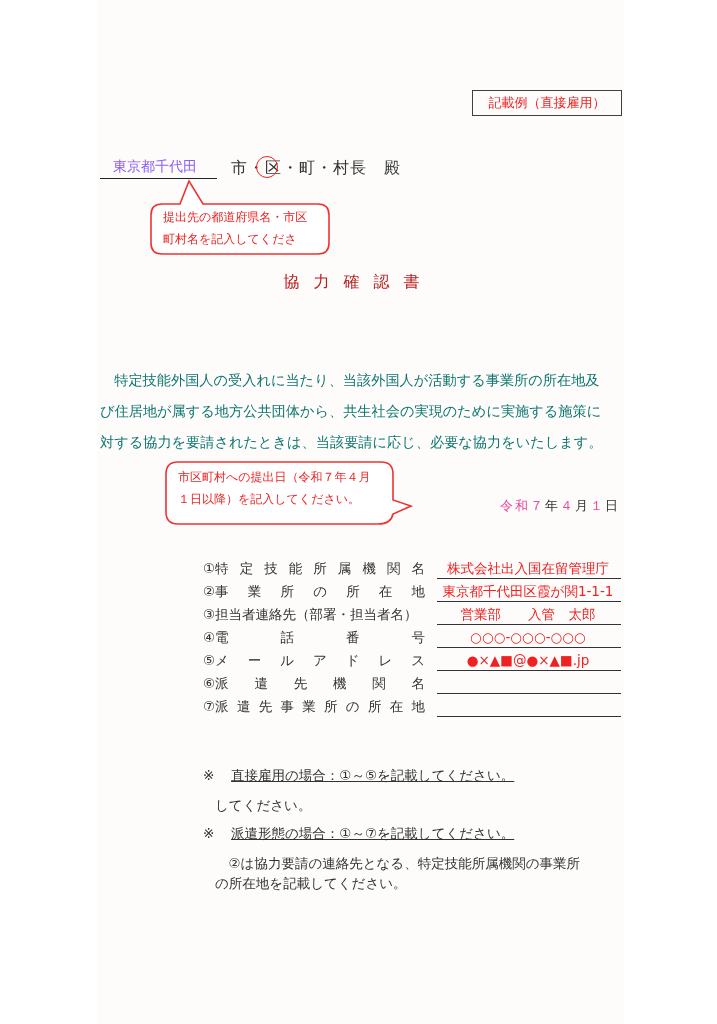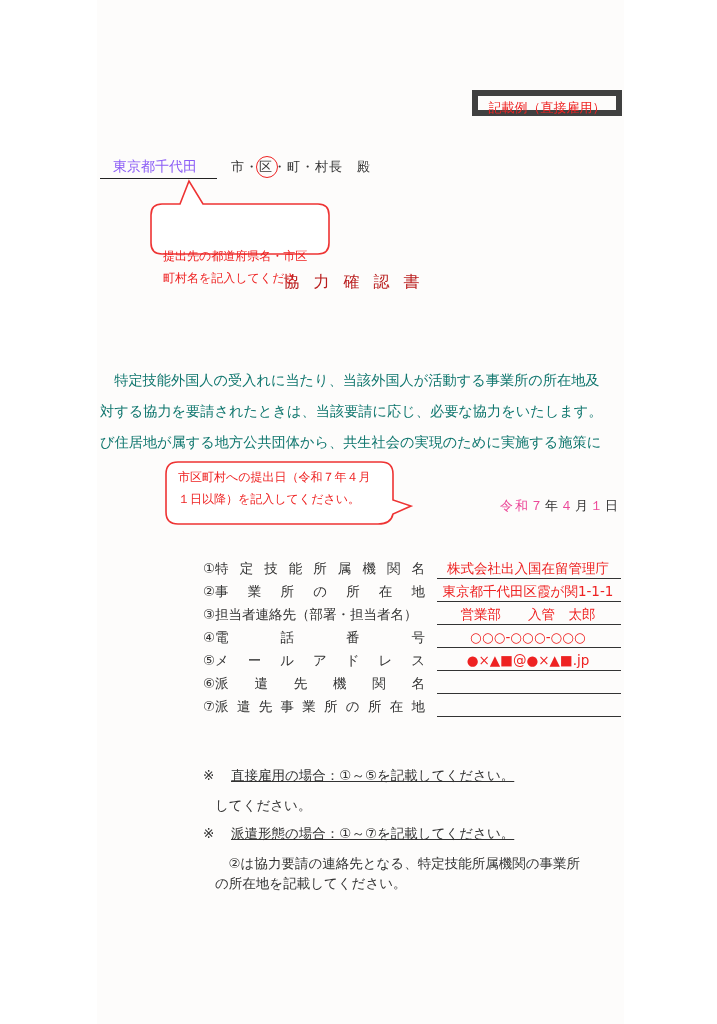--- a/index.html
+++ b/index.html
@@ -10,27 +10,27 @@
     color: #333333;
   }
   .page-panel {
     position: absolute; left: 97px; top: 0; width: 527px; height: 1024px;
     background: #fdfcfb;
   }
   .red { color: #ec4899; }
 
   .example-label {
     position: absolute; left: 472px; top: 90px; width: 150px; height: 26px;
-    border: 6px solid #404040; box-sizing: border-box;
+    border: 1px solid #404040; box-sizing: border-box;
     font-size: 13px; color: #ee2222; text-align: center; line-height: 24px;
     font-family: "DejaVu Sans", sans-serif;
   }
   .addressee-underline { position: absolute; left: 100px; top: 178px; width: 117px; height: 1px; background: #222; }
   .addressee-city { position: absolute; left: 113px; top: 158px; font-size: 14px; color: #8b5cf6; font-family: "DejaVu Sans", sans-serif; }
-  .addressee-rest { position: absolute; left: 231px; top: 158px; font-size: 13px; color: #333; font-family: "DejaVu Sans", sans-serif; letter-spacing: 1px; }
+  .addressee-rest { position: absolute; left: 231px; top: 158px; font-size: 16px; color: #333; font-family: "DejaVu Sans", sans-serif; letter-spacing: 1px; }
   .ku-circle { position: absolute; left: 256px; top: 156px; width: 22px; height: 22px; border: 1.5px solid #ee2222; border-radius: 50%; box-sizing: border-box; }
 
   .callout svg { position: absolute; overflow: visible; }
   .callout-text {
     position: absolute; font-size: 12px; color: #ee2222; line-height: 22px;
     font-family: "DejaVu Sans", sans-serif; white-space: nowrap;
   }
 
   .doc-title {
     position: absolute; left: 0; width: 717px; top: 272px; text-align: center;
@@ -75,32 +75,32 @@
   <span class="addressee-city">東京都千代田</span>
   <div class="addressee-underline"></div>
   <span class="addressee-rest">市・区・町・村長　殿</span>
   <div class="ku-circle"></div>
 </div>
 
 <div class="callout">
   <svg width="717" height="300" style="left:0;top:0;">
     <path d="M162,204 Q151,204 151,215 L151,243 Q151,254 162,254 L318,254 Q329,254 329,243 L329,215 Q329,204 318,204 L203,204 L189,181 L180,204 Z" fill="#ffffff" stroke="#ee3333" stroke-width="1.6"></path>
   </svg>
-  <div class="callout-text" style="left:163px;top:206px;margin-top:39px;">
+  <div class="callout-text" style="left:163px;top:206px;">
     <div>提出先の都道府県名・市区</div>
     <div>町村名を記入してくださ</div>
   </div>
 </div>
 
 <div class="doc-title">協力確認書</div>
 
 <div class="body-para">
   <div>　特定技能外国人の受入れに当たり、当該外国人が活動する事業所の所在地及</div>
+  <div>び住居地が属する地方公共団体から、共生社会の実現のために実施する施策に</div>
   <div>対する協力を要請されたときは、当該要請に応じ、必要な協力をいたします。</div>
-  <div>び住居地が属する地方公共団体から、共生社会の実現のために実施する施策に</div>
 </div>
 
 <div class="callout">
   <svg width="717" height="600" style="left:0;top:0;">
     <path d="M178,462 Q166,462 166,474 L166,512 Q166,524 178,524 L378,524 Q391,524 393,514 L411,506 L393,500 L393,474 Q393,462 381,462 Z" fill="#ffffff" stroke="#ee3333" stroke-width="1.6"></path>
   </svg>
   <div class="callout-text" style="left:178px;top:466px;">
     <div>市区町村への提出日（令和７年４月</div>
     <div>１日以降）を記入してください。</div>
   </div>

